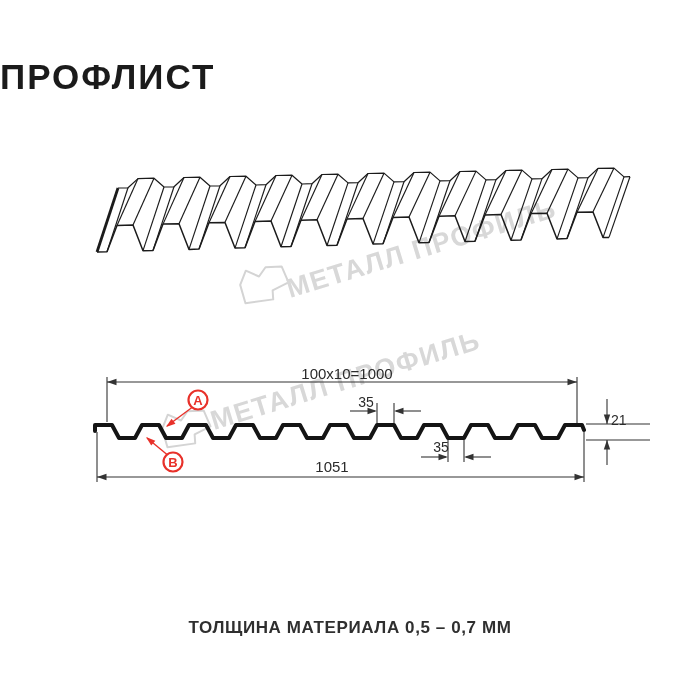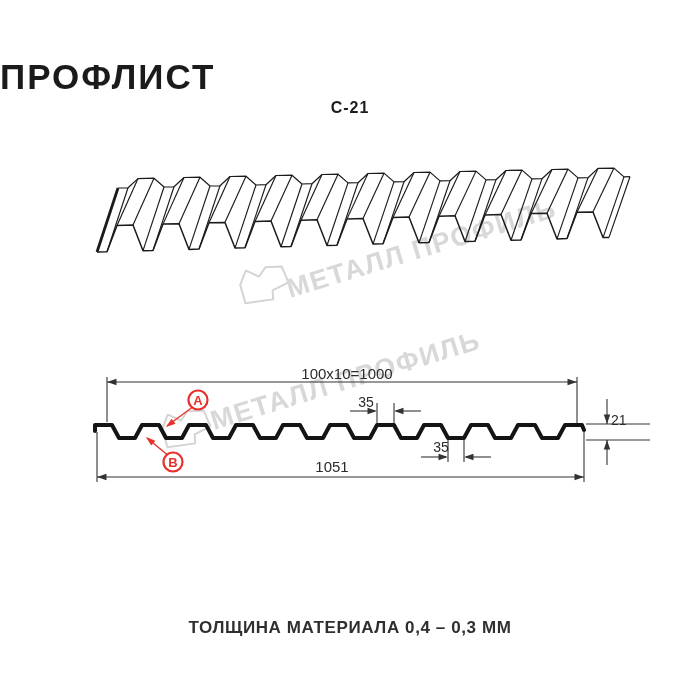--- a/index.html
+++ b/index.html
@@ -29,21 +29,20 @@
   .dim-label-s{font-family:"Liberation Sans",sans-serif;font-size:14px;fill:#2b2b2b;}
   .marker-circle{fill:none;stroke:#e8312a;stroke-width:2.2;}
   .marker-letter{font-family:"Liberation Sans",sans-serif;font-size:13px;font-weight:bold;fill:#e8312a;}
 </style>
 </head>
 <body>
 
 <div class="canvas">
 
   <div class="title">ПРОФЛИСТ</div>
-  <div class="subtitle">С-21</div>
 
   <svg width="700" height="700" viewBox="0 0 700 700">
 
     <g id="g-watermarks">
       <polygon class="wm-logo" points="10,25 18,12 30,20 38,12 54,14 58,31 41,36 40,45 12,44" transform="translate(226,262) rotate(-10)"></polygon>
       <text class="wm-text" transform="translate(290,298) rotate(-17)">МЕТАЛЛ ПРОФИЛЬ</text>
       <polygon class="wm-logo" points="10,25 18,12 30,20 38,12 54,14 58,31 41,36 40,45 12,44" transform="translate(148,406) rotate(-10)"></polygon>
       <text class="wm-text" transform="translate(214,430) rotate(-17)">МЕТАЛЛ ПРОФИЛЬ</text>
     </g>
 
@@ -144,14 +143,14 @@
       <text class="marker-letter" x="198" y="404.5" text-anchor="middle">A</text>
       <line x1="192" y1="407.5" x2="167" y2="426" stroke="#e8312a" stroke-width="1.4"></line>
       <polygon points="0,0 9.5,-3.2 9.5,3.2" fill="#e8312a" transform="translate(166,427) rotate(-38)"></polygon>
       <circle class="marker-circle" cx="173" cy="462" r="9.5"></circle>
       <text class="marker-letter" x="173" y="466.5" text-anchor="middle">B</text>
       <line x1="167" y1="454.5" x2="147" y2="438" stroke="#e8312a" stroke-width="1.4"></line>
       <polygon points="0,0 9.5,-3.2 9.5,3.2" fill="#e8312a" transform="translate(146,437) rotate(40)"></polygon>
     </g>
   </svg>
 
-  <div class="footer-note">ТОЛЩИНА МАТЕРИАЛА 0,4 – 0,3 ММ</div>
+  <div class="footer-note">ТОЛЩИНА МАТЕРИАЛА 0,5 – 0,7 ММ</div>
 </div>
 
 </body></html>

